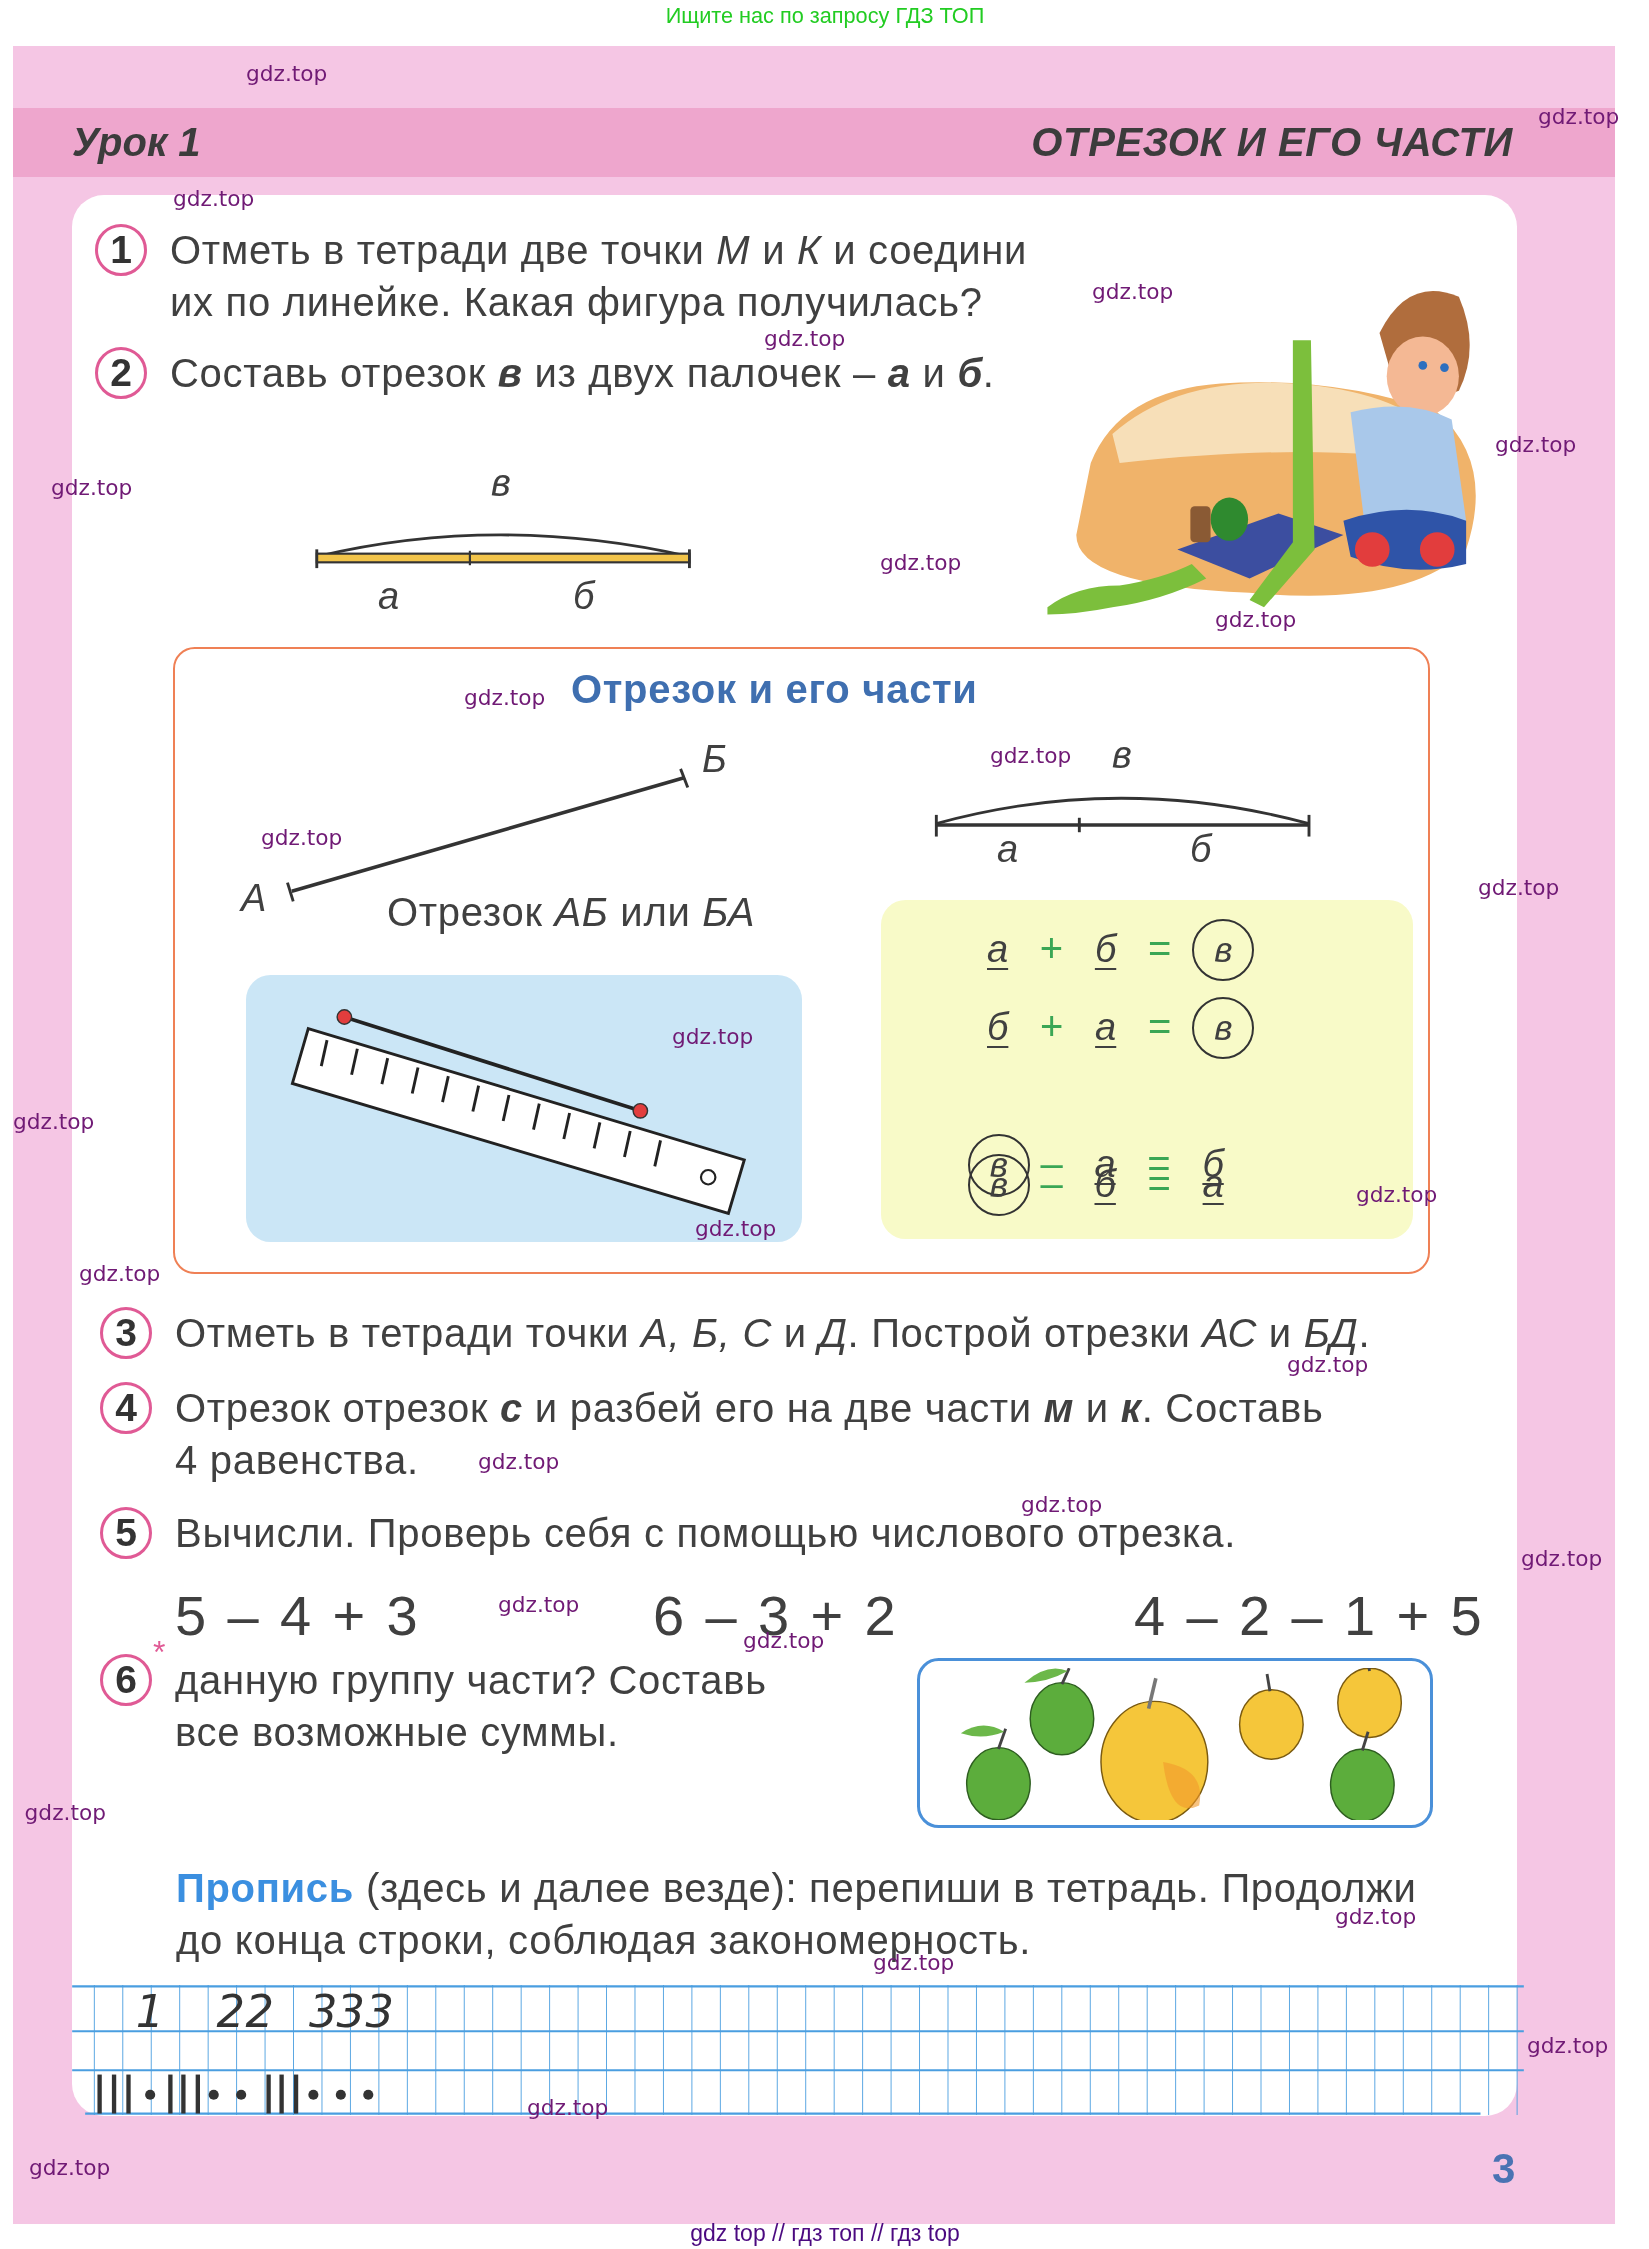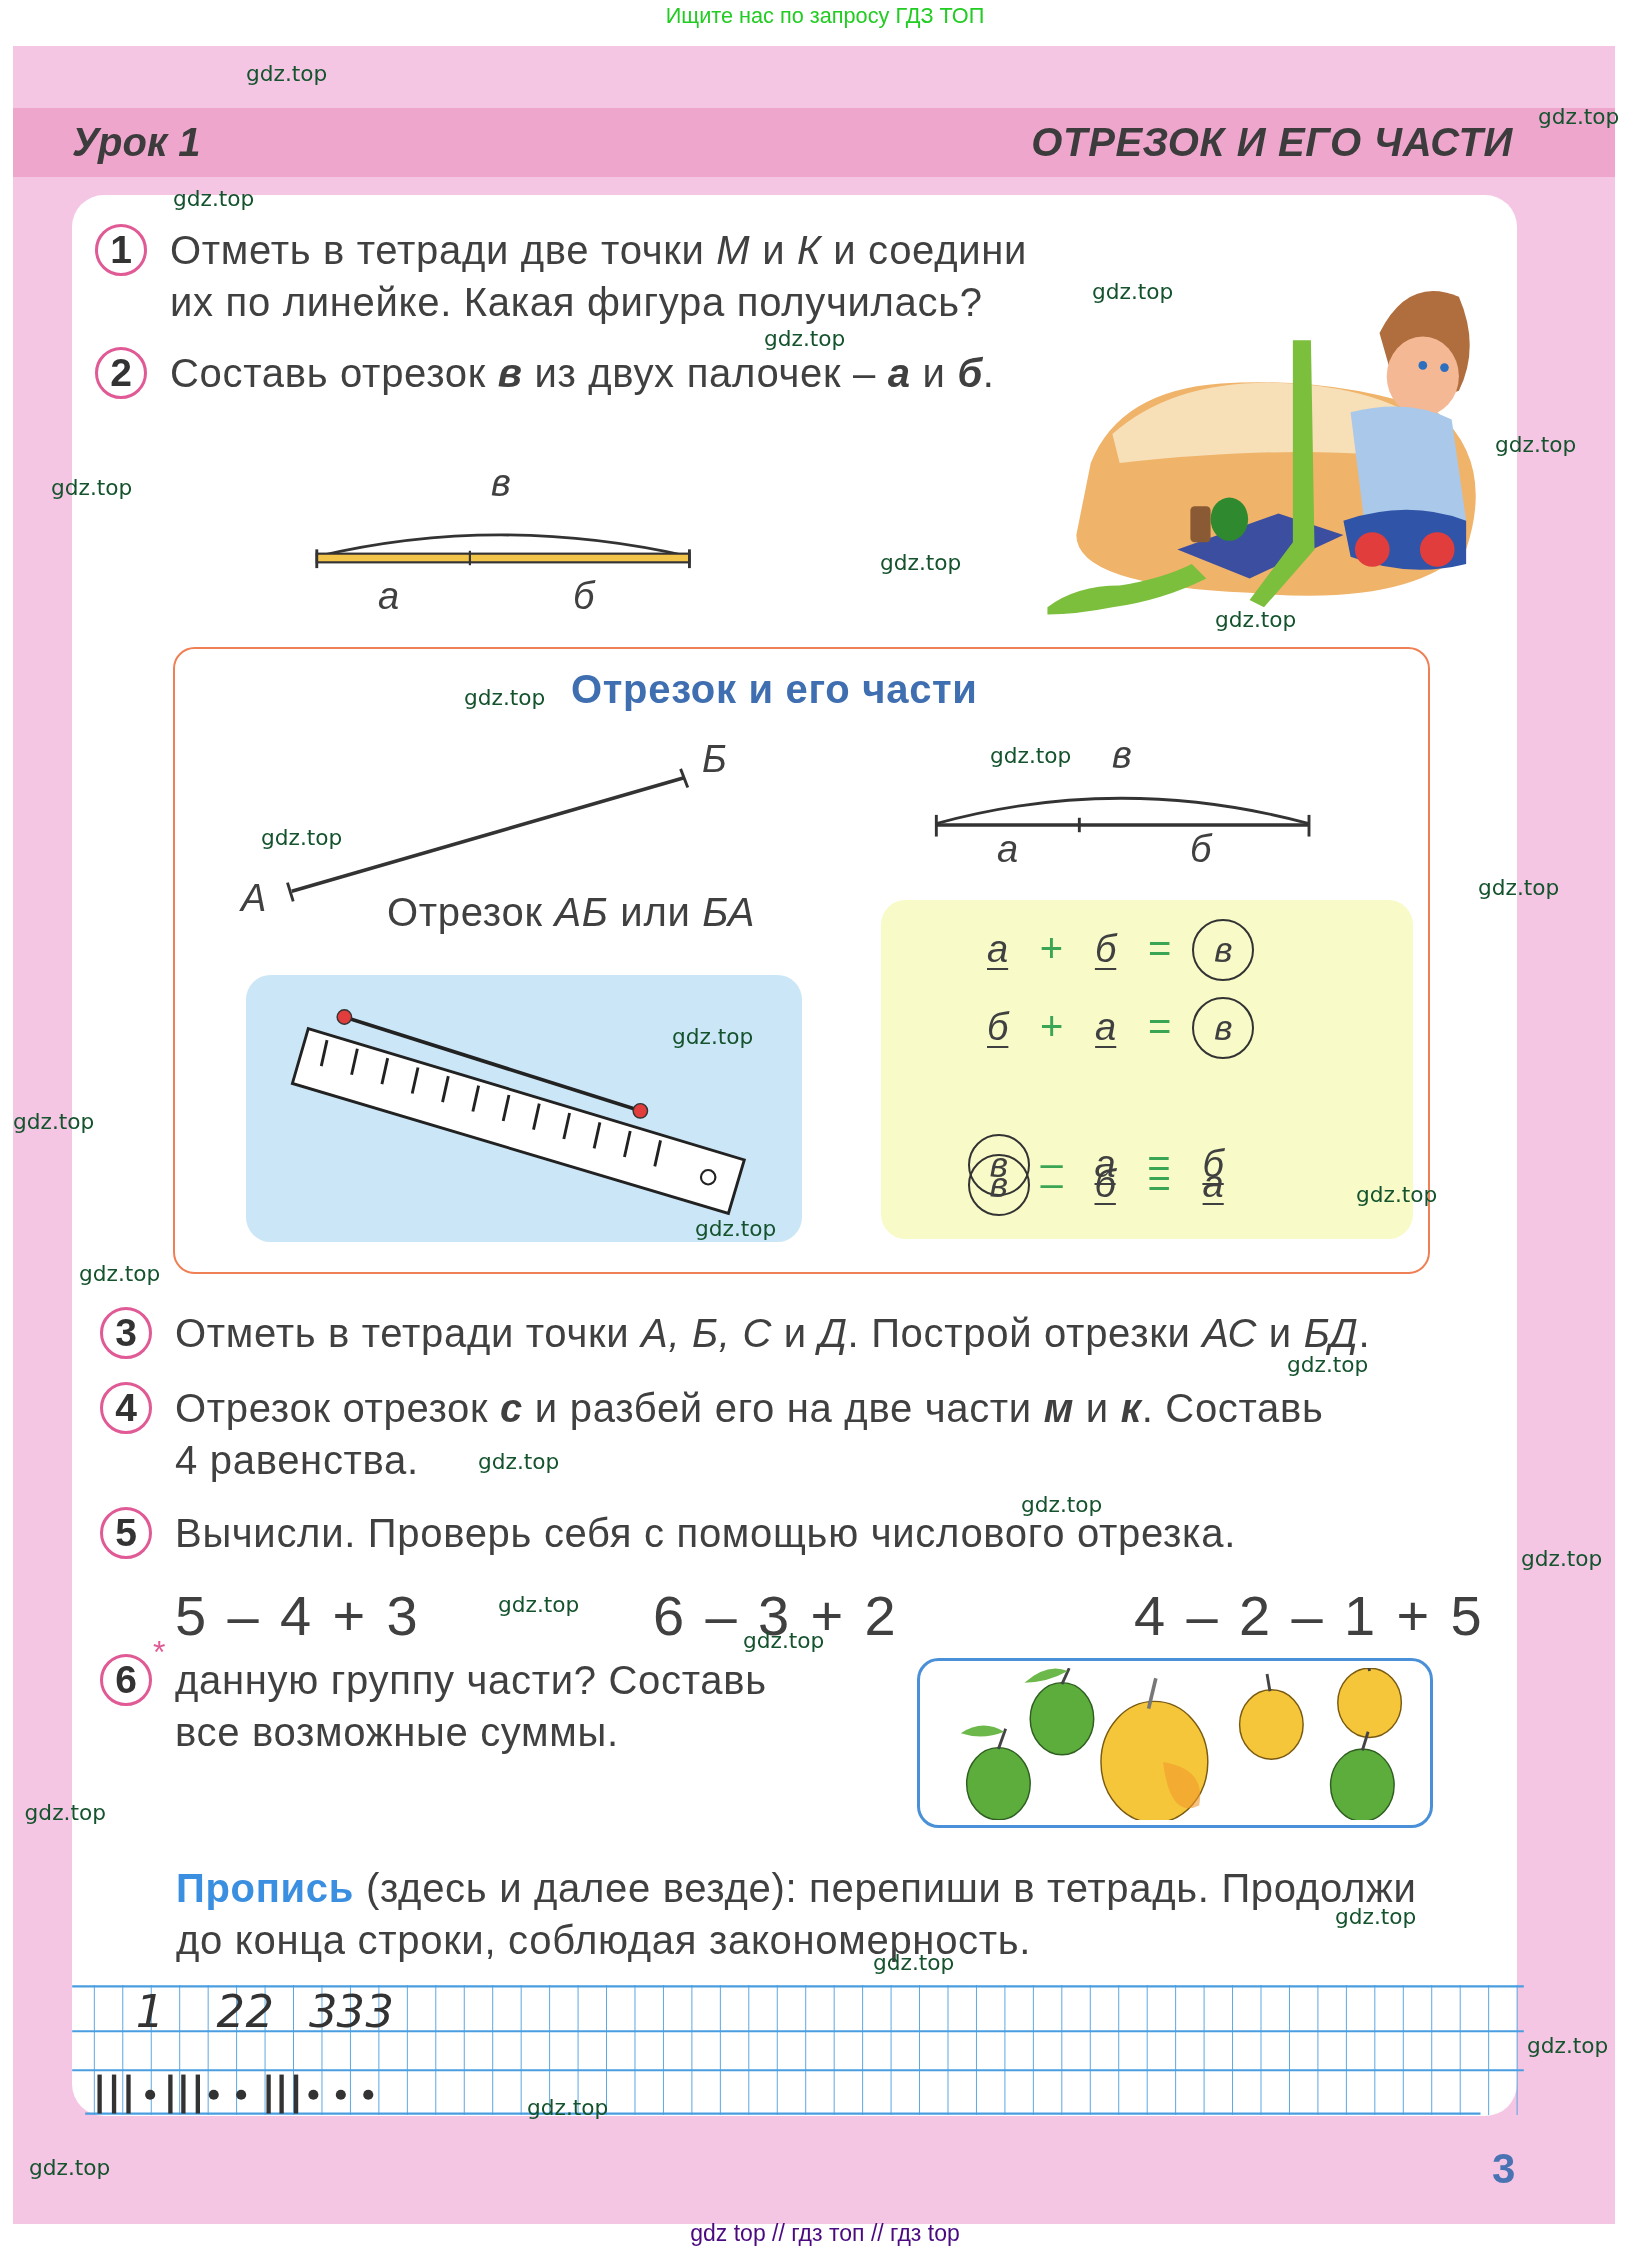--- a/index.html
+++ b/index.html
@@ -11,21 +11,21 @@
   .page { left:13px; top:46px; width:1602px; height:2178px; background:#f5c6e4; }
   .band { left:13px; top:108px; width:1602px; height:69px; background:#eea6cd; }
   .lesson { left:72px; top:120px; font-size:40px; font-weight:bold; font-style:italic; color:#3c3c3c; }
   .title { right:137px; top:120px; font-size:40px; font-weight:bold; font-style:italic; color:#3c3c3c; letter-spacing:0.7px; }
   .card { left:72px; top:195px; width:1445px; height:1921px; background:#fff; border-radius:32px; }
   .num { width:52px; height:52px; border:3.6px solid #e05a95; border-radius:50%; background:#fff;
          display:flex; align-items:center; justify-content:center; font-size:39px; font-weight:bold; color:#333; box-sizing:border-box; }
   .task { font-size:40px; line-height:52px; color:#404040; letter-spacing:0.7px; }
   .task b { font-style:italic; }
   .task i { font-style:italic; }
-  .wm { font-size:21.7px; color:#14532d; font-family:"DejaVu Sans", sans-serif; }
+  .wm { font-size:21.7px; color:#701a75; font-family:"DejaVu Sans", sans-serif; }
   .theory { left:173px; top:647px; width:1257px; height:627px; border:2.9px solid #ef8055; border-radius:21.7px; box-sizing:border-box; }
   .theory-title { left:571px; top:667px; font-size:40px; font-weight:bold; color:#3f6fb0; letter-spacing:0.7px; }
   .lbl { font-size:38px; font-style:italic; color:#404040; }
   .bluebox { left:246px; top:975px; width:556px; height:267px; background:#cbe6f6; border-radius:24.6px; }
   .yellowbox { left:881px; top:900px; width:532px; height:339px; background:#f8fac8; border-radius:24.6px; }
   .eq { font-size:38px; font-style:italic; color:#404040; }
   .op { color:#3aa655; font-style:normal; font-size:40px; }
   .u { text-decoration:underline; text-decoration-thickness:2.2px; text-underline-offset:5.8px; }
   .circ { display:inline-flex; width:62px; height:62px; border:2.2px solid #333; border-radius:50%;
           align-items:center; justify-content:center; font-style:italic; font-size:35px; box-sizing:border-box; }

